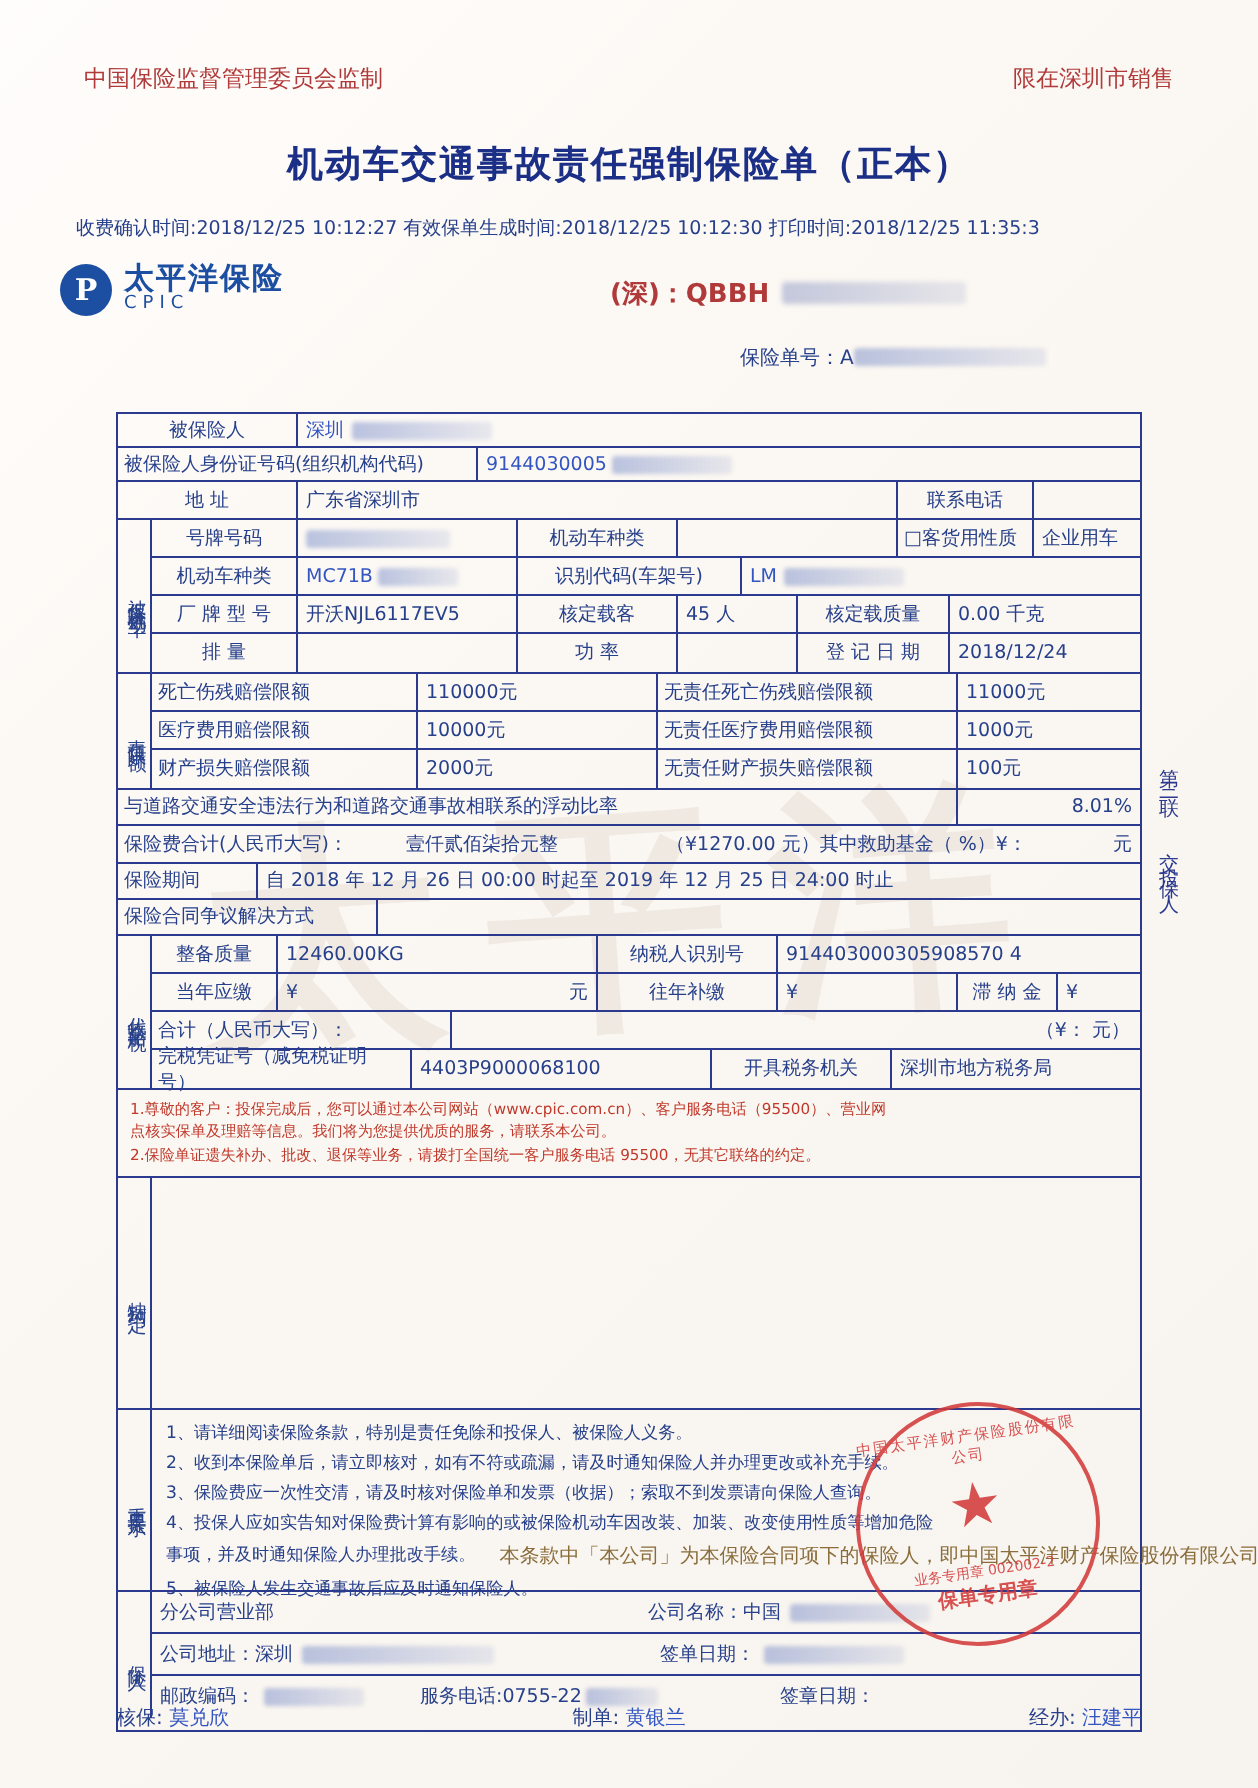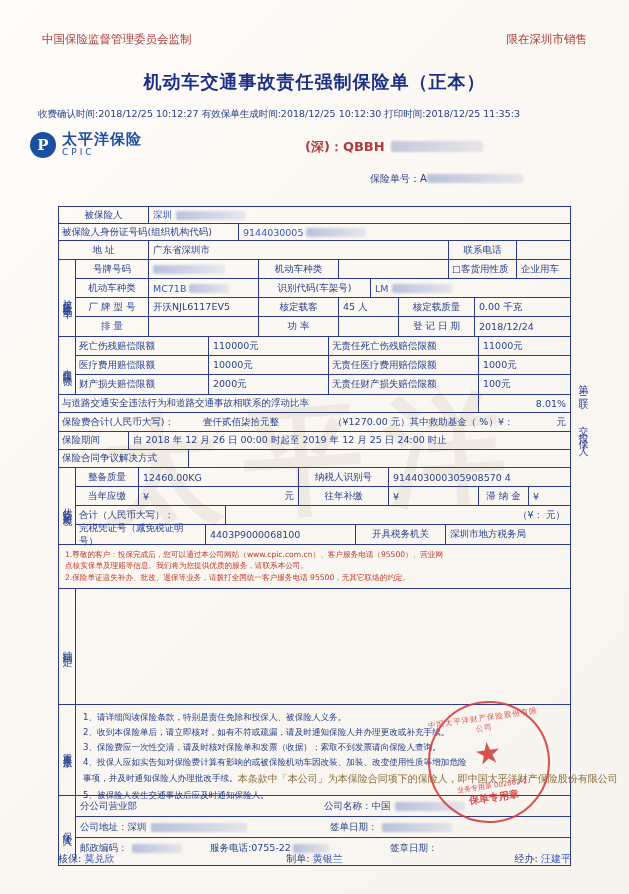--- a/index.html
+++ b/index.html
@@ -328,21 +328,21 @@
       <div style="width:494px"></div>
     </div>
 
     <div style="display:flex;border-bottom:1px solid #2b3a8f;height:90px">
       <div class="vcap" style="height:90px">重要提示</div>
       <div class="tips" style="width:494px;position:relative">
         <div>1、请详细阅读保险条款，特别是责任免除和投保人、被保险人义务。</div>
         <div>2、收到本保险单后，请立即核对，如有不符或疏漏，请及时通知保险人并办理更改或补充手续。</div>
         <div>3、保险费应一次性交清，请及时核对保险单和发票（收据）；索取不到发票请向保险人查询。</div>
         <div>4、投保人应如实告知对保险费计算有影响的或被保险机动车因改装、加装、改变使用性质等增加危险</div>
-        <div style="display:flex;gap:0;align-items:center">
+        <div style="display:flex;gap:12px;align-items:center">
           <span>   事项，并及时通知保险人办理批改手续。</span>
           <span class="smallnote">本条款中「本公司」为本保险合同项下的保险人，即中国太平洋财产保险股份有限公司</span>
         </div>
         <div>5、被保险人发生交通事故后应及时通知保险人。</div>
       </div>
     </div>
 
     <div style="display:flex;height:63px">
       <div class="vcap" style="height:63px">保险人</div>
       <div style="width:494px;position:relative">

